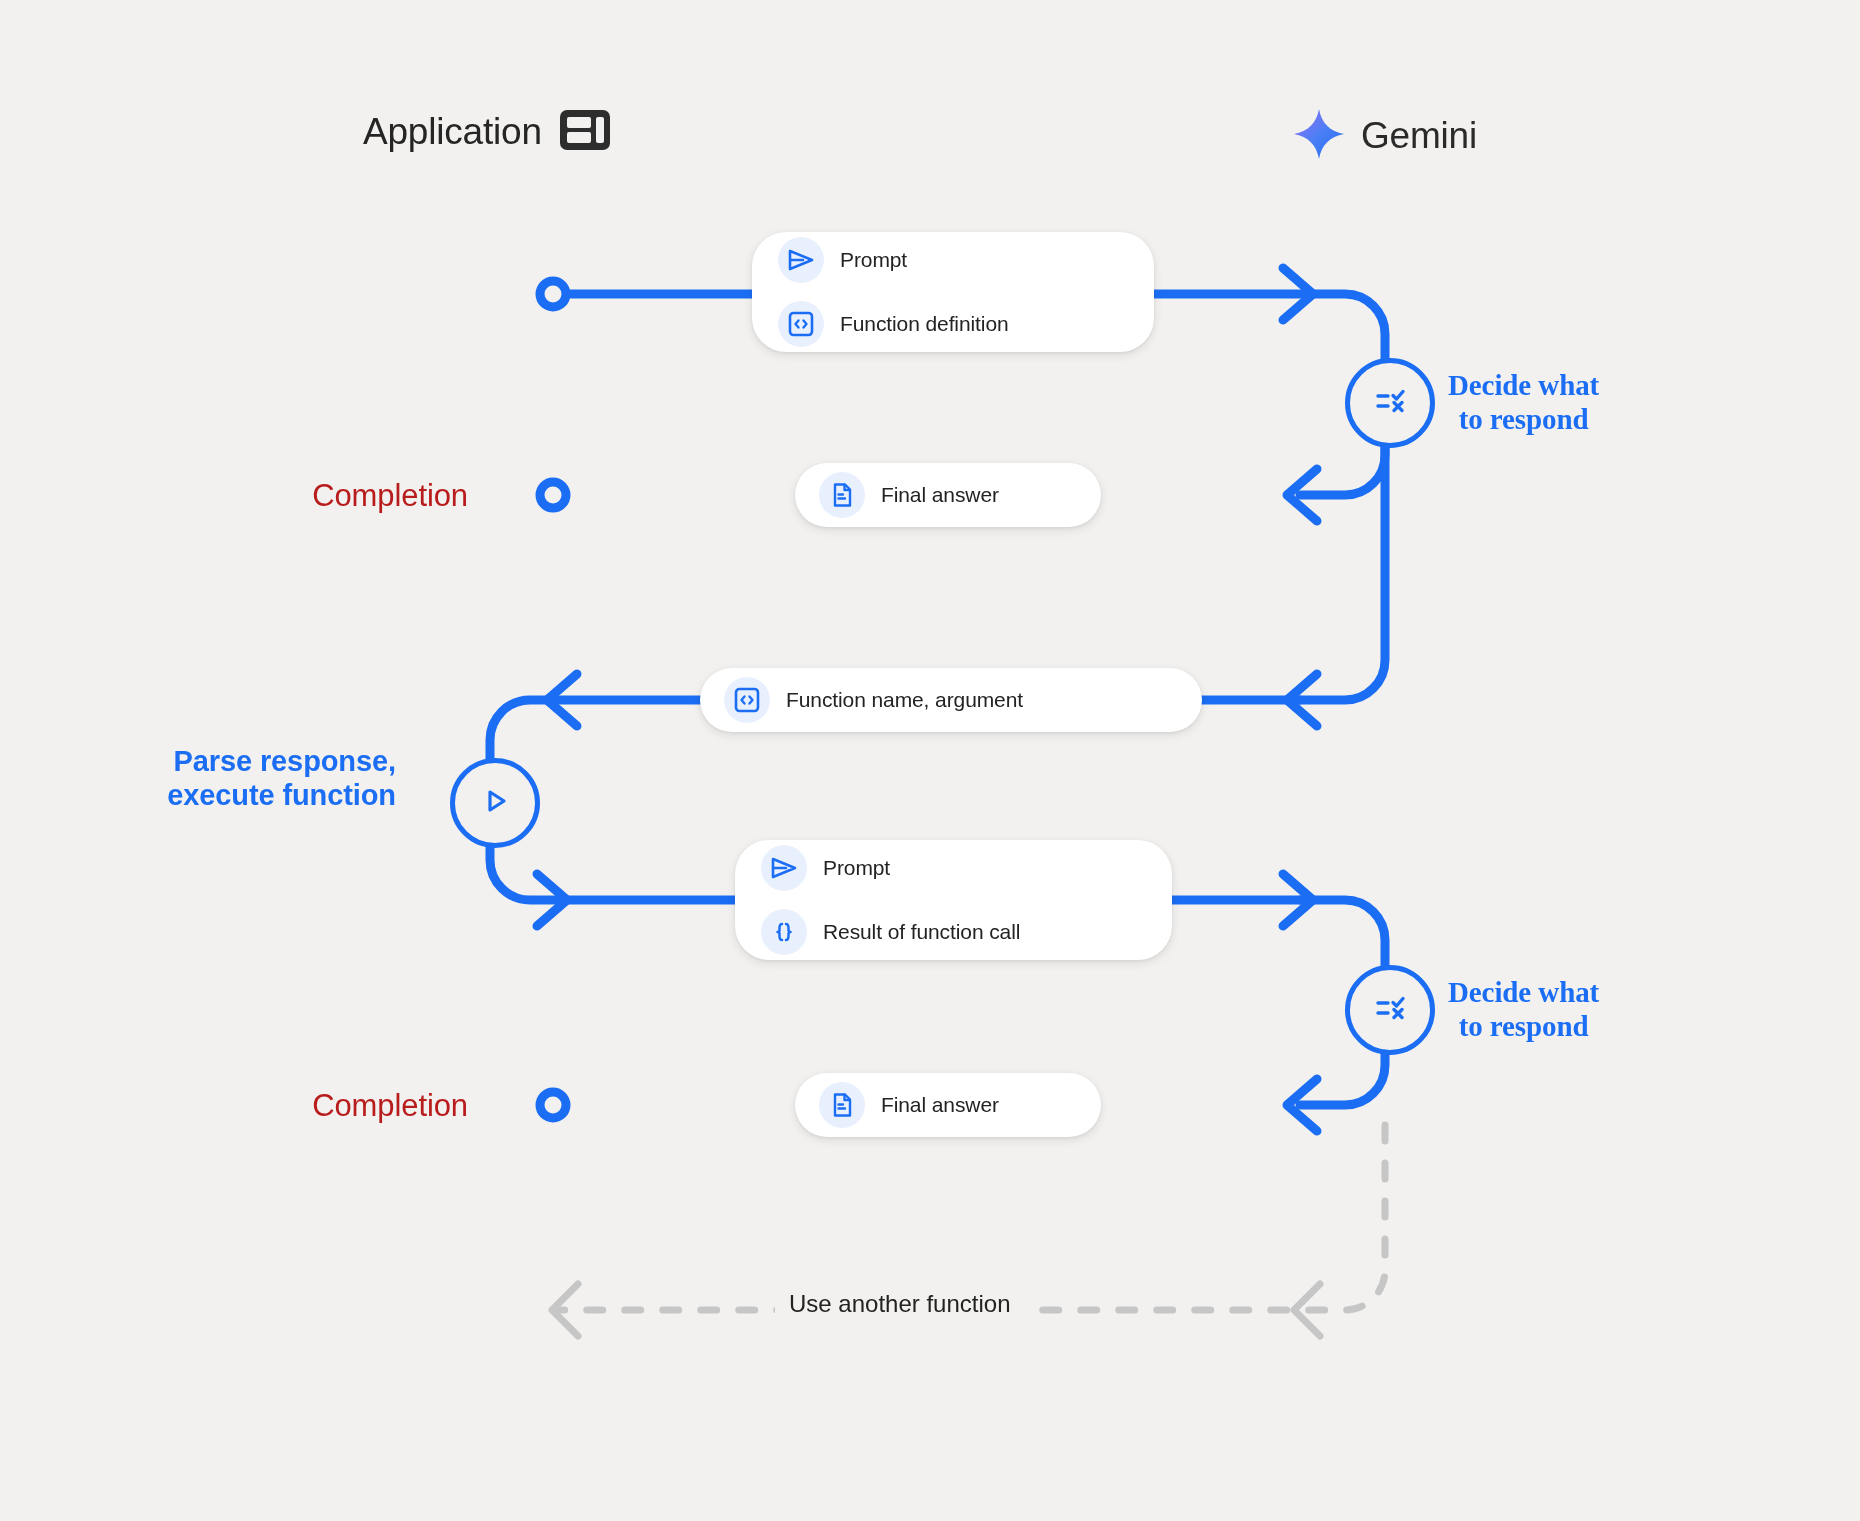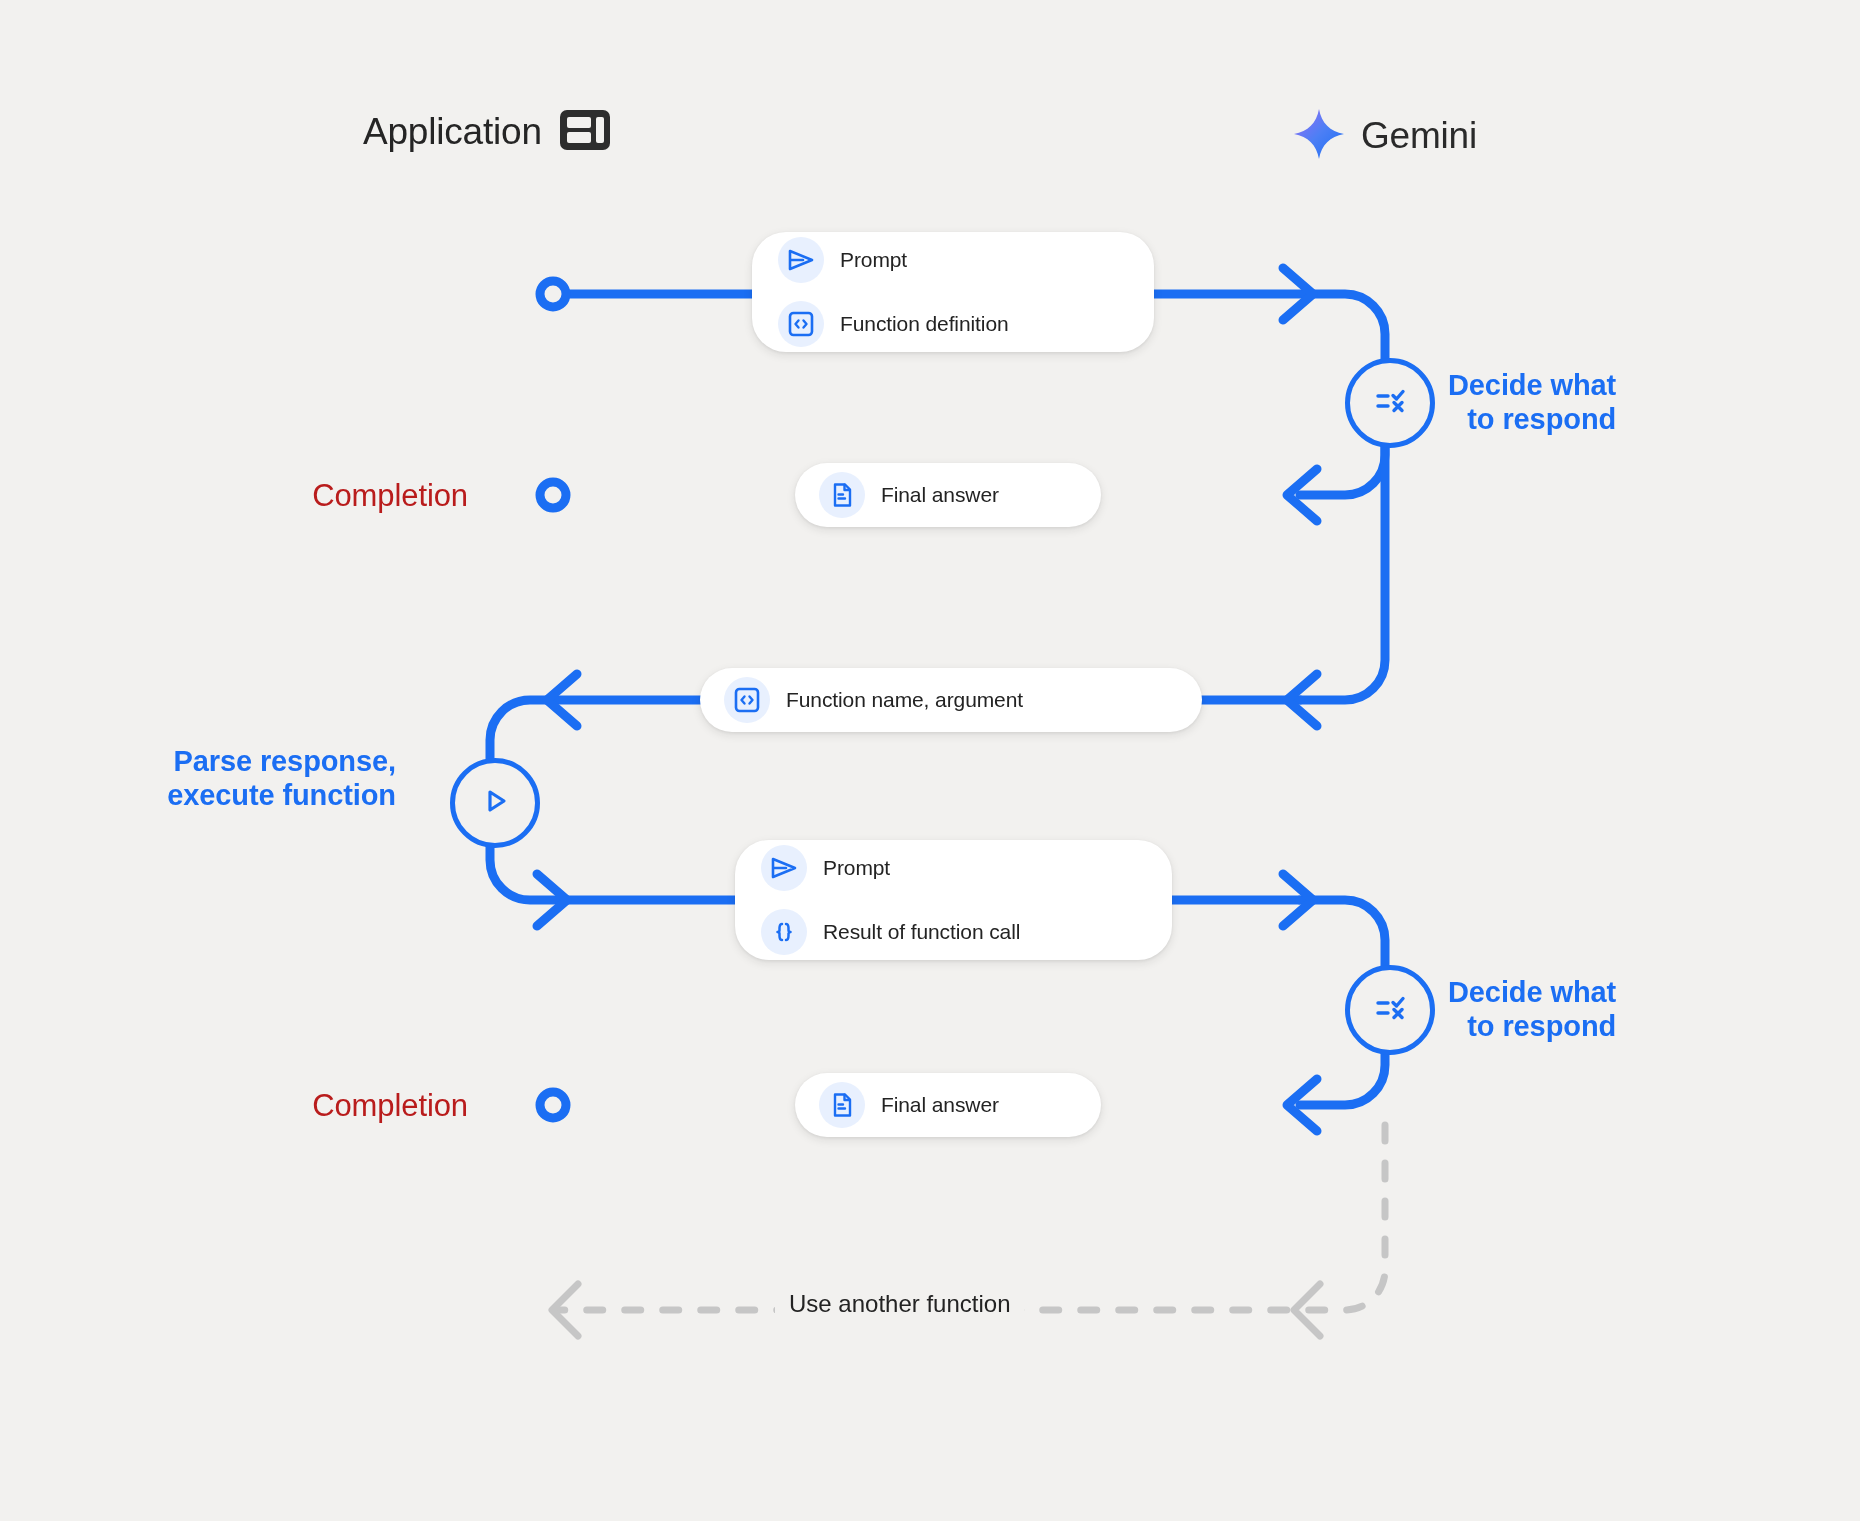--- a/index.html
+++ b/index.html
@@ -80,21 +80,21 @@
   .node-label {
     position: absolute;
     color: #1b6ef3;
     font-size: 29px;
     font-weight: bold;
     line-height: 1.18;
     letter-spacing: -0.1px;
     white-space: pre-line;
     z-index: 4;
   }
-  .node-label.right { text-align: right; }
+  .node-label.right { text-align: center; font-family: Liberation Serif, serif; }
   .node-label.left  { text-align: right; }
 
   .side-label {
     position: absolute;
     color: #b91c1c;
     font-size: 31px;
     letter-spacing: -0.1px;
     white-space: nowrap;
     z-index: 4;
   }

